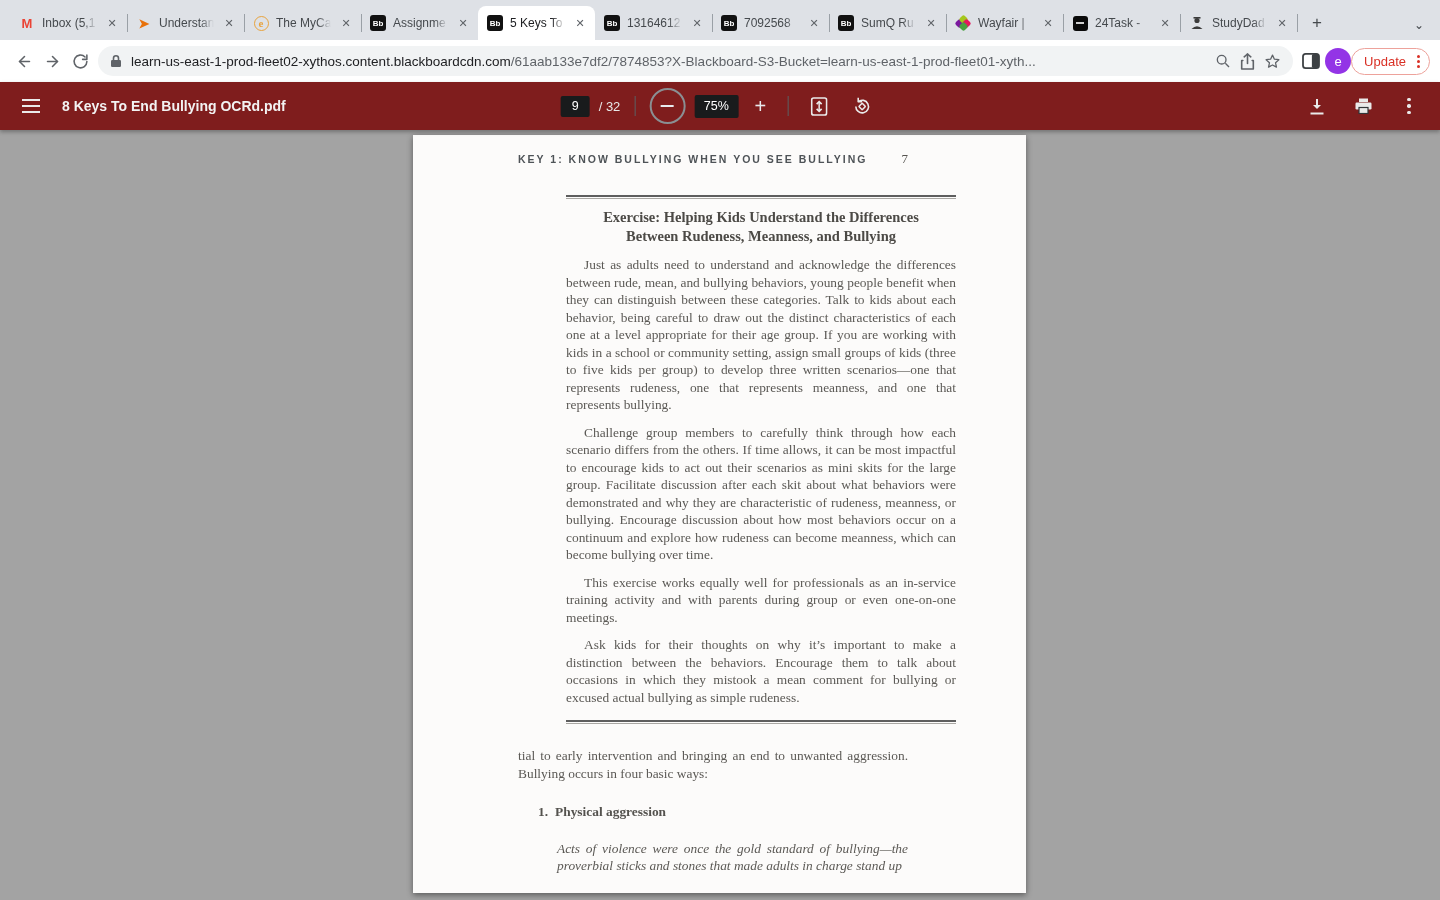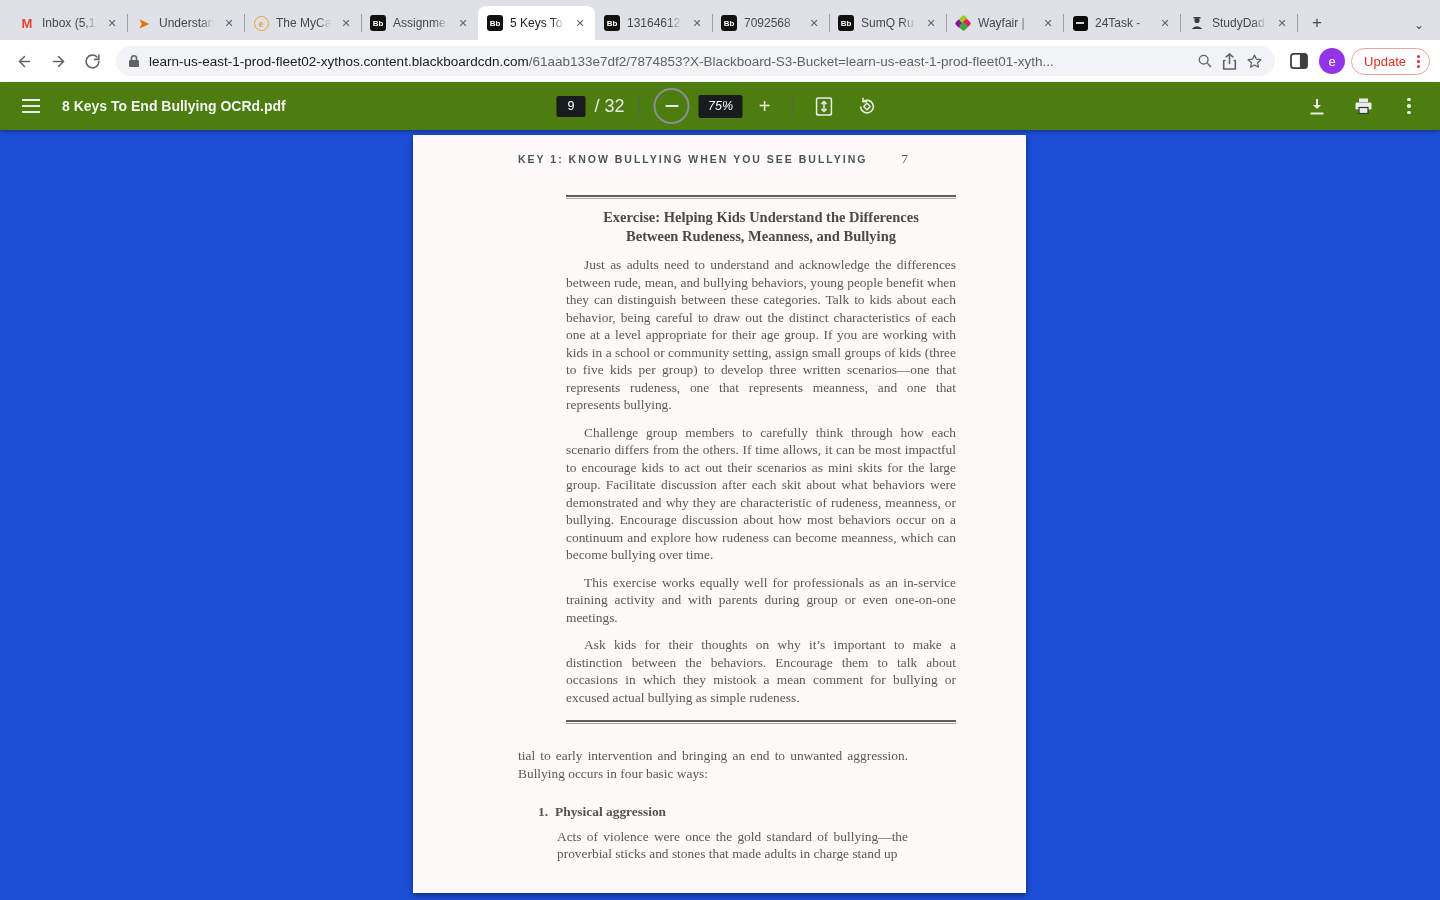--- a/index.html
+++ b/index.html
@@ -23,64 +23,64 @@
   .fav-way { position:relative; width:14px; height:14px; }
   .fav-way i { position:absolute; width:7px; height:7px; border-radius:2px; transform:rotate(45deg); }
   .fav-way .w1{ left:0; top:3.5px; background:#7b189f; }
   .fav-way .w2{ left:3.5px; top:0; background:#a5c71c; }
   .fav-way .w3{ right:0; top:3.5px; background:#e4185c; }
   .fav-way .w4{ left:3.5px; bottom:0; background:#48a23f; }
   .newtab-btn { width:28px; height:28px; margin:0 0 3px 6px; border-radius:50%; display:flex; align-items:center; justify-content:center; font-size:17px; color:#45494d; }
   .tabstrip-chevron { margin-left:auto; margin-right:16px; margin-bottom:8px; color:#45494d; font-size:12px; }
 
   
-  .addressbar { height:42px; background:#ffffff; display:flex; align-items:center; padding:0 10px; gap:6px; }
+  .addressbar { height:42px; background:#ffffff; display:flex; align-items:center; padding:0 10px; }
   .nav-ic { width:28px; height:28px; border-radius:50%; display:flex; align-items:center; justify-content:center; color:#5f6368; flex:none; }
   .omnibox { flex:1; height:30px; background:#f1f3f4; border-radius:15px; display:flex; align-items:center; padding:0 12px; gap:9px; min-width:0; margin:0 4px; }
   .omni-url { flex:1; font-size:13.5px; color:#202124; white-space:nowrap; overflow:hidden; min-width:0; }
   .omni-url .path { color:#5f6368; }
   .omni-ic { color:#5f6368; flex:none; display:flex; align-items:center; }
   .avatar { width:26px; height:26px; border-radius:50%; background:#9334e6; color:#fff; font-size:13px; display:flex; align-items:center; justify-content:center; flex:none; }
   .update-pill { height:27px; border:1.5px solid #eda29b; border-radius:14px; display:flex; align-items:center; gap:8px; padding:0 6px 0 12px; flex:none; }
   .update-label { color:#d93025; font-size:13px; }
   .kebab-red { display:flex; flex-direction:column; gap:2px; padding:0 3px; }
   .kebab-red i { width:3px; height:3px; border-radius:50%; background:#d93025; display:block; }
 
   
-  .pdftoolbar { height:48px; background:#4d7c0f; display:flex; align-items:center; padding:0 14px; position:relative; color:#f1f1f1; box-shadow:0 2px 4px rgba(0,0,0,.3); z-index:5; }
+  .pdftoolbar { height:48px; background:#7f1d1d; display:flex; align-items:center; padding:0 14px; position:relative; color:#f1f1f1; box-shadow:0 2px 4px rgba(0,0,0,.3); z-index:5; }
   .tb-btn { width:34px; height:34px; display:flex; align-items:center; justify-content:center; color:#eaeaea; flex:none; }
   .pdf-title { margin-left:14px; font-size:14px; font-weight:700; color:#f3f3f3; }
   .tb-center { position:absolute; left:50%; top:0; height:48px; transform:translateX(-50%); display:flex; align-items:center; gap:9px; }
   .page-input { width:29px; height:21px; background:#191b1c; border:none; border-radius:2px; color:#fff; text-align:center; font-size:12.5px; font-family:"Liberation Sans",sans-serif; }
-  .page-total { font-size:18px; color:#e8e8e8;text-align:right; }
+  .page-total { font-size:13px; color:#e8e8e8;text-align:right; }
   .tb-divider { width:1px; height:20px; background:#5c6063; margin:0 5px; }
   .zoom-out { width:36px; height:36px; border-radius:50%; border:2px solid #8a8f93; display:flex; align-items:center; justify-content:center; }
   .zoom-out i { width:13px; height:1.7px; background:#e8eaed; display:block; }
-  .zoom-box { min-width:44px; height:23px; background:#191b1c; border-radius:2px; color:#fff; font-size:12.5px; display:flex; align-items:center; justify-content:center;font-style:italic; }
+  .zoom-box { min-width:44px; height:23px; background:#191b1c; border-radius:2px; color:#fff; font-size:12.5px; display:flex; align-items:center; justify-content:center; }
   .zoom-in { font-size:20px; color:#e8eaed; width:26px; text-align:center; font-weight:400; }
   .tb-right { margin-left:auto; display:flex; align-items:center; gap:12px; }
   .kebab-w { display:flex; flex-direction:column; gap:3px; }
   .kebab-w i { width:3.5px; height:3.5px; border-radius:50%; background:#eaeaea; display:block; }
 
   
-  .viewer { position:relative; height:770px; background:#1d4ed8; overflow:hidden; }
+  .viewer { position:relative; height:770px; background:#a3a3a3; overflow:hidden; }
   .page { position:absolute; left:413px; top:5px; width:613px; height:758px; background:#fcfbfa; box-shadow:0 2px 6px rgba(0,0,0,.45); }
   .run-header { position:absolute; left:105px; top:16px; width:390px; display:flex; justify-content:space-between; align-items:baseline; }
   .run-header .rh-text { font-size:10.5px; font-weight:700; letter-spacing:2px; color:#4e5357; }
   .run-header .rh-num { font:13px "Liberation Serif",serif; color:#55534f; }
   .exercise { position:absolute; left:105px; top:60px; width:390px;margin-left:48px; }
   .dbl-rule { height:4px; border-top:2px solid #5e5e5e; border-bottom:1px solid #a9a7a3; }
   .ex-title { margin-top:9px; text-align:center; font:700 14.5px/19px "Liberation Serif",serif; color:#4c4a46; }
   .exercise p { margin-top:10px; font:13.4px/17.5px "Liberation Serif",serif; color:#5b5955; text-align:justify; text-indent:18px; }
   .exercise .rule-b { margin-top:14px; }
   .cont-para { position:absolute; left:105px; top:612px; width:390px; font:13.4px/17.5px "Liberation Serif",serif; color:#5b5955; text-align:justify; }
   .list-block { position:absolute; left:105px; top:668px; width:390px; font:13.4px/17.5px "Liberation Serif",serif; color:#5b5955; }
   .list-head { padding-left:20px; font-weight:700; color:#54524e; }
   .list-head .num { margin-right:7px; }
-  .list-body { padding-left:39px; text-align:justify; margin-top:7px; }
+  .list-body { padding-left:39px; text-align:justify; margin-top:19px;font-style:italic; }
 
   svg { display:block; }
 </style>
 </head>
 <body>
 
 <div class="tabstrip">
 
   <div class="tab">
     <span class="favicon">

